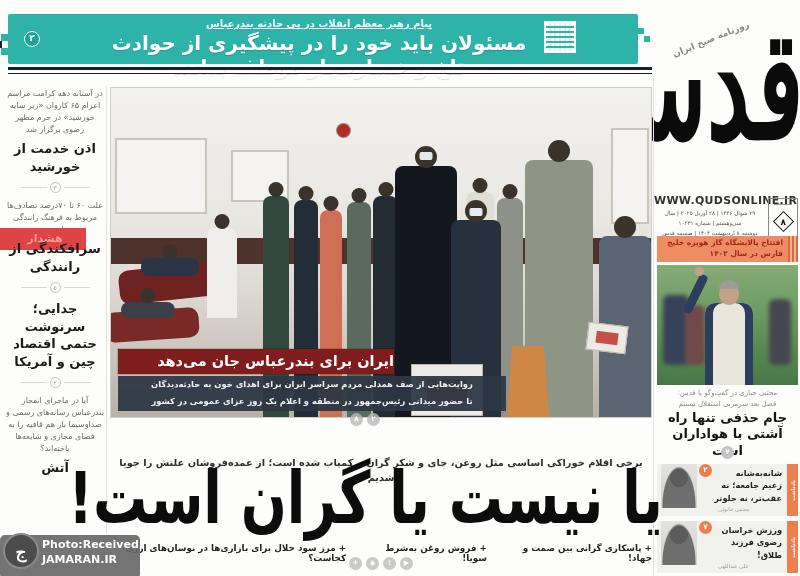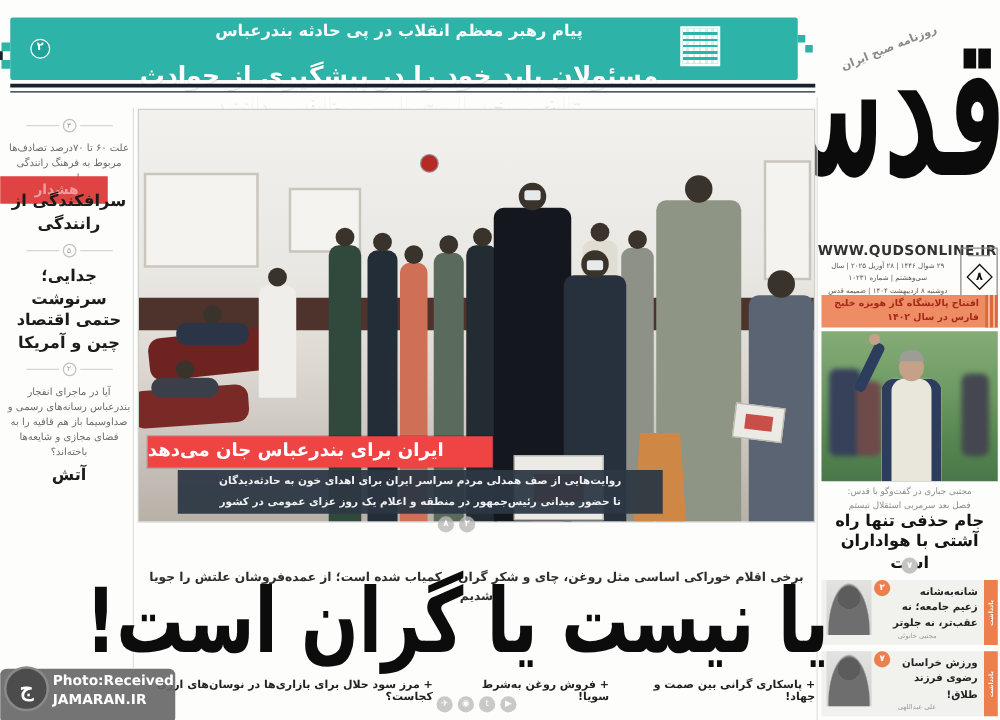--- a/index.html
+++ b/index.html
@@ -11,21 +11,21 @@
   }
   .abs { position:absolute; }
   .ltr { direction:ltr; }
 
   
   .top-banner {
     left:8px; top:14px; width:630px; height:50px;
     background:#2eb3a8; border-radius:2px;
   }
   .banner-text { position:absolute; right:104px; top:4px; width:430px; text-align:center; color:#fff; }
-  .banner-kicker { font-size:13px; font-weight:bold; opacity:.95; margin-bottom:15px; }
+  .banner-kicker { font-size:10px; font-weight:bold; opacity:.95; margin-bottom:2px;text-decoration:underline; }
   .banner-headline { font-size:20px; font-weight:bold; letter-spacing:-.2px; text-shadow:0 1px 1px rgba(0,0,0,.15); }
   .banner-emblem {
     position:absolute; right:64px; top:9px; width:28px; height:28px;
     background:
       repeating-linear-gradient(0deg, transparent 0 3px, #2eb3a8 3px 5px),
       repeating-linear-gradient(90deg, #fff 0 3px, #ffffffcc 3px 5px);
     outline:2px solid #ffffff;
   }
   .banner-pagecircle {
     position:absolute; left:16px; top:17px; width:16px; height:16px; border-radius:50%;
@@ -155,27 +155,27 @@
   .person.big::before { width:22px; height:22px; top:-20px; }
   .mask { position:absolute; width:13px; height:8px; background:#e7eaec; border-radius:2px;
     left:50%; transform:translateX(-50%); }
   .chair { position:absolute; border-radius:10px; }
   .bag { position:absolute; background:#cf8746; clip-path:polygon(12% 0,88% 0,100% 100%,0 100%); }
   .cooler { position:absolute; background:#eceae5; border:1px solid #b9b5ad; }
   .cooler::after { content:""; position:absolute; inset:28% 22%; background:#c2342c; opacity:.85; }
 
   
   .cap-title {
-    left:118px; top:349px; width:276px; height:25px; background:#ef4444;
-    color:#fff; font-size:14.5px; font-weight:bold; text-align:left; line-height:25px;
+    left:118px; top:349px; width:276px; height:25px; background:#7f1d1d;
+    color:#fff; font-size:14.5px; font-weight:bold; text-align:right; line-height:25px;
     white-space:nowrap; box-shadow:0 0 0 1px rgba(0,0,0,.15);
   }
   .cap-sub {
     left:118px; top:376px; width:388px; height:35px; background:rgba(45,55,68,.94);
-    color:#f2f2f2; font-size:8.4px; font-weight:bold; text-align:center; line-height:17px;margin-left:24px;
+    color:#f2f2f2; font-size:8.4px; font-weight:bold; text-align:center; line-height:17px;
   }
   .cap-pages { left:350px; top:413px; display:flex; gap:4px; }
   .cap-pages .gray-circle { background:#b9b9b9cc; }
 
   
   .lead-lines { left:110px; top:456px; width:542px; text-align:center;
     font-size:9.8px; font-weight:bold; color:#2e2e2e; line-height:1.5; }
   .big-headline {
     left:110px; top:466px; width:542px; text-align:center;
     font-size:52px; font-weight:bold; color:#0c0c0c;
@@ -285,20 +285,24 @@
       <div class="note-author">علی عبداللهی</div>
     </div>
     <div class="note-circle">۷</div>
     <div class="note-photo"></div>
   </div>
 
   <div class="abs vline" style="left:106px;top:86px;height:448px;"></div>
   <div class="abs vline" style="left:653px;top:78px;height:498px;"></div>
 
   <div class="abs sidebar">
+    <div>
+      <div class="side-kicker">در آستانه دهه کرامت مراسم اعزام ۶۵ کاروان «زیر سایه خورشید» در حرم مطهر رضوی برگزار شد</div>
+      <div class="side-title">اذن خدمت از خورشید</div>
+    </div>
     <div class="side-div">
       <span class="ln"></span>
         <span class="c">۳</span>
         <span class="ln"></span>
     </div>
     <div>
       <div class="side-kicker">علت ۶۰ تا ۷۰درصد تصادف‌ها مربوط به فرهنگ رانندگی است</div>
       <div class="side-title" style="position:relative;">
         <div class="ribbon">هشدار</div>
         <span style="position:relative;z-index:1;">سرافکندگی از رانندگی</span>

